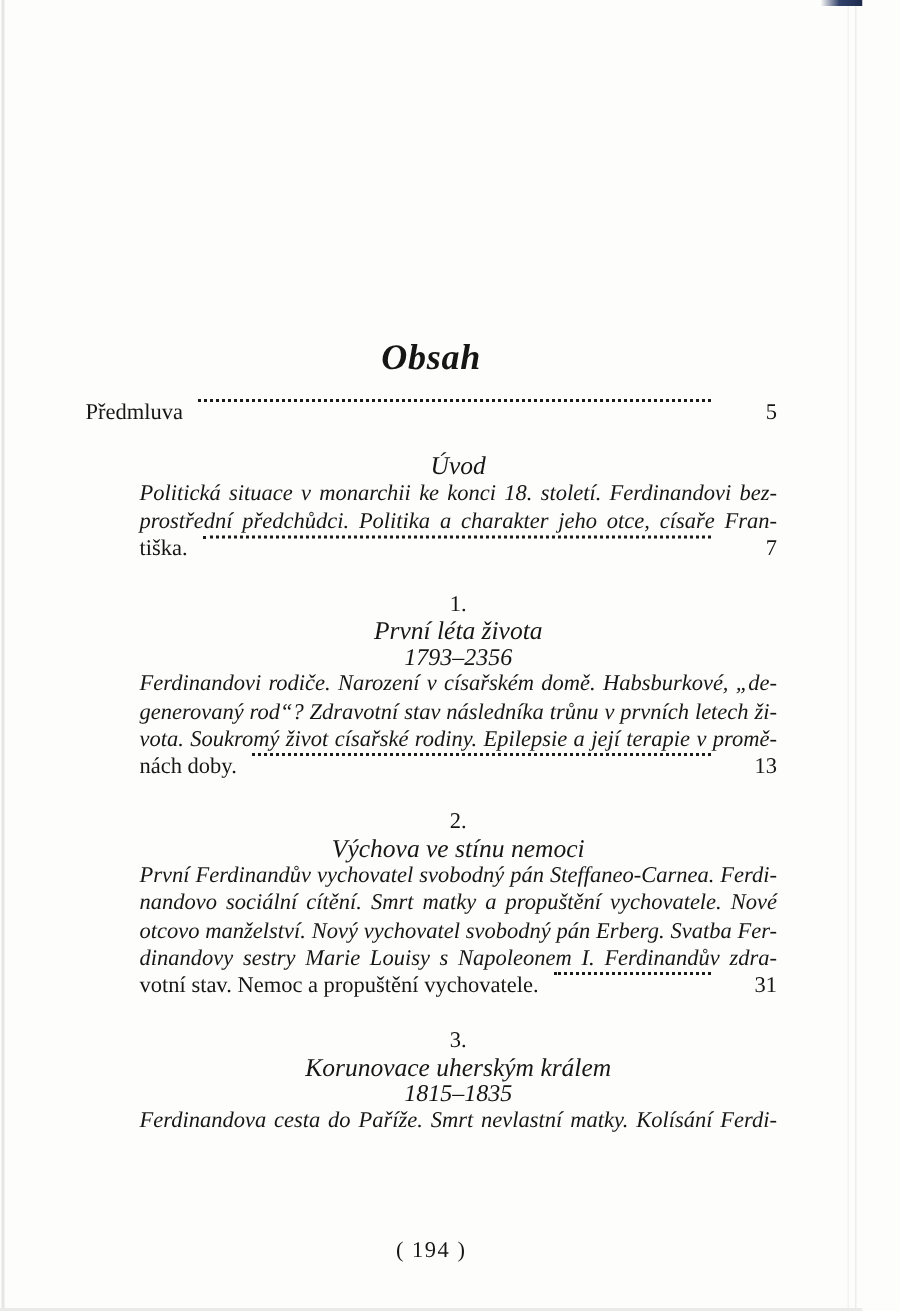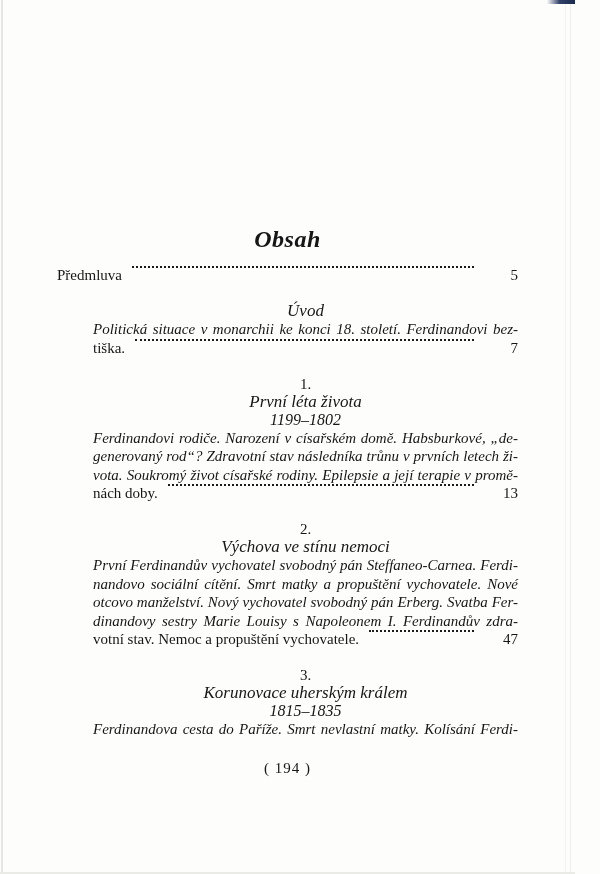--- a/index.html
+++ b/index.html
@@ -90,21 +90,21 @@
   .body-line {
     font-size: 15px;
     line-height: 18.4px;
     text-align: justify;
     text-align-last: justify;
     white-space: nowrap;
     font-style: italic;
   }
   .footer {
     position: absolute;
-    top: 760px;
+    top: 826px;
     left: 0; right: 0;
     text-align: center;
     font-size: 15px;
     letter-spacing: 1px;
   }
 </style>
 </head>
 <body>
 
 <div class="page">
@@ -119,52 +119,53 @@
 
   <div class="leader-row preface">
     <span class="txt">Předmluva</span>
     <span class="leader"></span>
     <span class="pnum">5</span>
   </div>
 
   <section class="sec">
     <div class="sec-title">Úvod</div>
     <div class="body-line">Politická situace v monarchii ke konci 18. století. Ferdinandovi bez-</div>
+    <div class="body-line">prostřední předchůdci. Politika a charakter jeho otce, císaře Fran-</div>
     <div class="leader-row">
       <span class="txt">tiška.</span>
       <span class="leader"></span>
       <span class="pnum">7</span>
     </div>
   </section>
 
   <section class="sec">
     <div class="sec-number">1.</div>
     <div class="sec-title">První léta života</div>
-    <div class="sec-years">1199–1802</div>
+    <div class="sec-years">1793–2356</div>
     <div class="body-line">Ferdinandovi rodiče. Narození v císařském domě. Habsburkové, „de-</div>
     <div class="body-line">generovaný rod“? Zdravotní stav následníka trůnu v prvních letech ži-</div>
     <div class="body-line">vota. Soukromý život císařské rodiny. Epilepsie a její terapie v promě-</div>
     <div class="leader-row">
       <span class="txt">nách doby.</span>
       <span class="leader"></span>
       <span class="pnum">13</span>
     </div>
   </section>
 
   <section class="sec">
     <div class="sec-number">2.</div>
     <div class="sec-title">Výchova ve stínu nemoci</div>
     <div class="body-line">První Ferdinandův vychovatel svobodný pán Steffaneo-Carnea. Ferdi-</div>
     <div class="body-line">nandovo sociální cítění. Smrt matky a propuštění vychovatele. Nové</div>
     <div class="body-line">otcovo manželství. Nový vychovatel svobodný pán Erberg. Svatba Fer-</div>
     <div class="body-line">dinandovy sestry Marie Louisy s Napoleonem I. Ferdinandův zdra-</div>
     <div class="leader-row">
       <span class="txt">votní stav. Nemoc a propuštění vychovatele.</span>
       <span class="leader"></span>
-      <span class="pnum">47</span>
+      <span class="pnum">31</span>
     </div>
   </section>
 
   <section class="sec">
     <div class="sec-number">3.</div>
     <div class="sec-title">Korunovace uherským králem</div>
     <div class="sec-years">1815–1835</div>
     <div class="body-line">Ferdinandova cesta do Paříže. Smrt nevlastní matky. Kolísání Ferdi-</div>
   </section>
 

